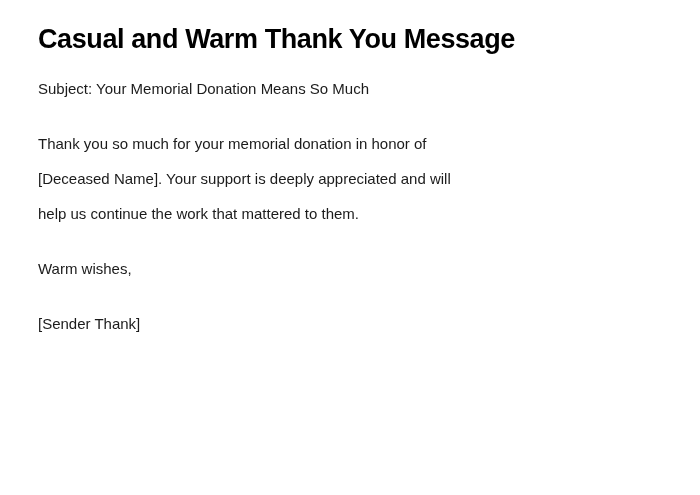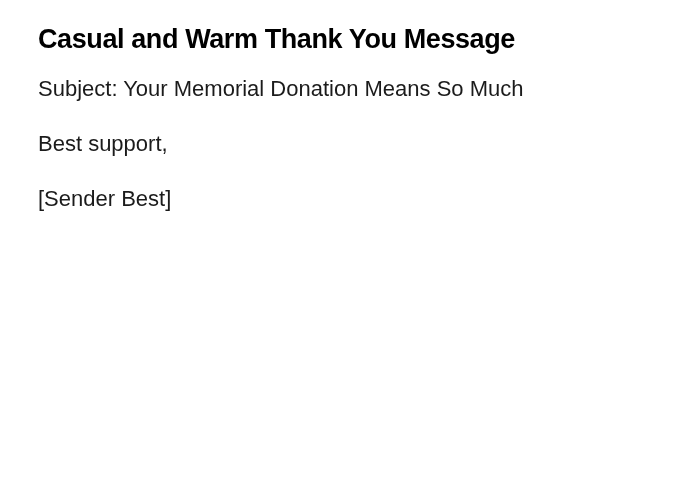--- a/index.html
+++ b/index.html
@@ -20,39 +20,44 @@
   .doc-title {
     margin: 0 0 16px 0;
     font-size: 27px;
     line-height: 1.2;
     font-weight: bold;
     letter-spacing: -0.4px;
     color: var(--heading-color, #000000);
   }
   .para {
     margin: 0 0 20px 0;
-    font-size: 22px;
+    font-size: 15px;
     line-height: 35px;
     font-weight: 400;
     color: var(--body-color, #1b1b1b);
   }
   .para-line {
     display: block;
     white-space: pre;
   }
 </style>
 </head>
 <body>
 
 <div class="doc-page">
   <h1 class="doc-title">Casual and Warm Thank You Message</h1>
   <div id="doc-body">
       <p class="para">
         <span class="para-line">Subject: Your Memorial Donation Means So Much</span>
       </p>
       <p class="para">
-        <span class="para-line">Best support,</span>
+        <span class="para-line">Thank you so much for your memorial donation in honor of</span>
+        <span class="para-line">[Deceased Name]. Your support is deeply appreciated and will</span>
+        <span class="para-line">help us continue the work that mattered to them.</span>
       </p>
       <p class="para">
-        <span class="para-line">[Sender Best]</span>
+        <span class="para-line">Warm wishes,</span>
+      </p>
+      <p class="para">
+        <span class="para-line">[Sender Thank]</span>
       </p>
     </div>
 </div>
 
 </body></html>

